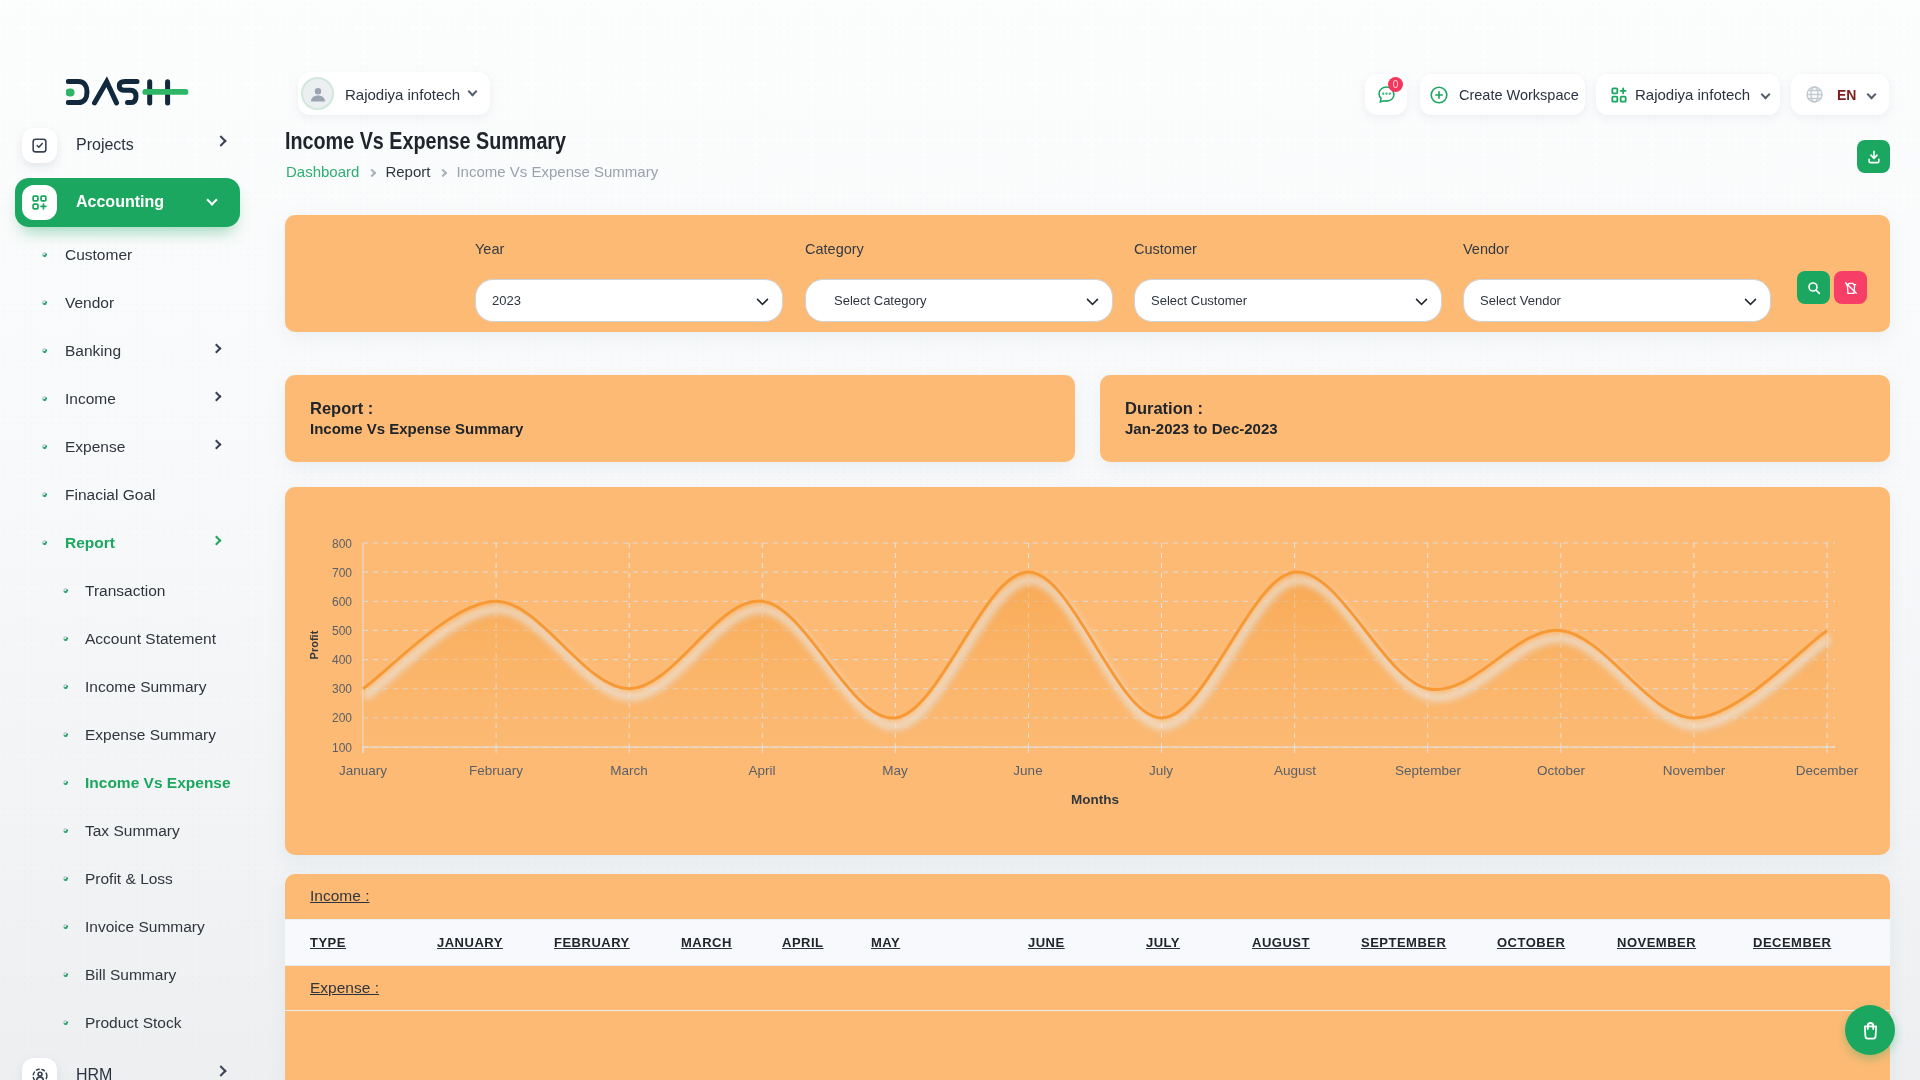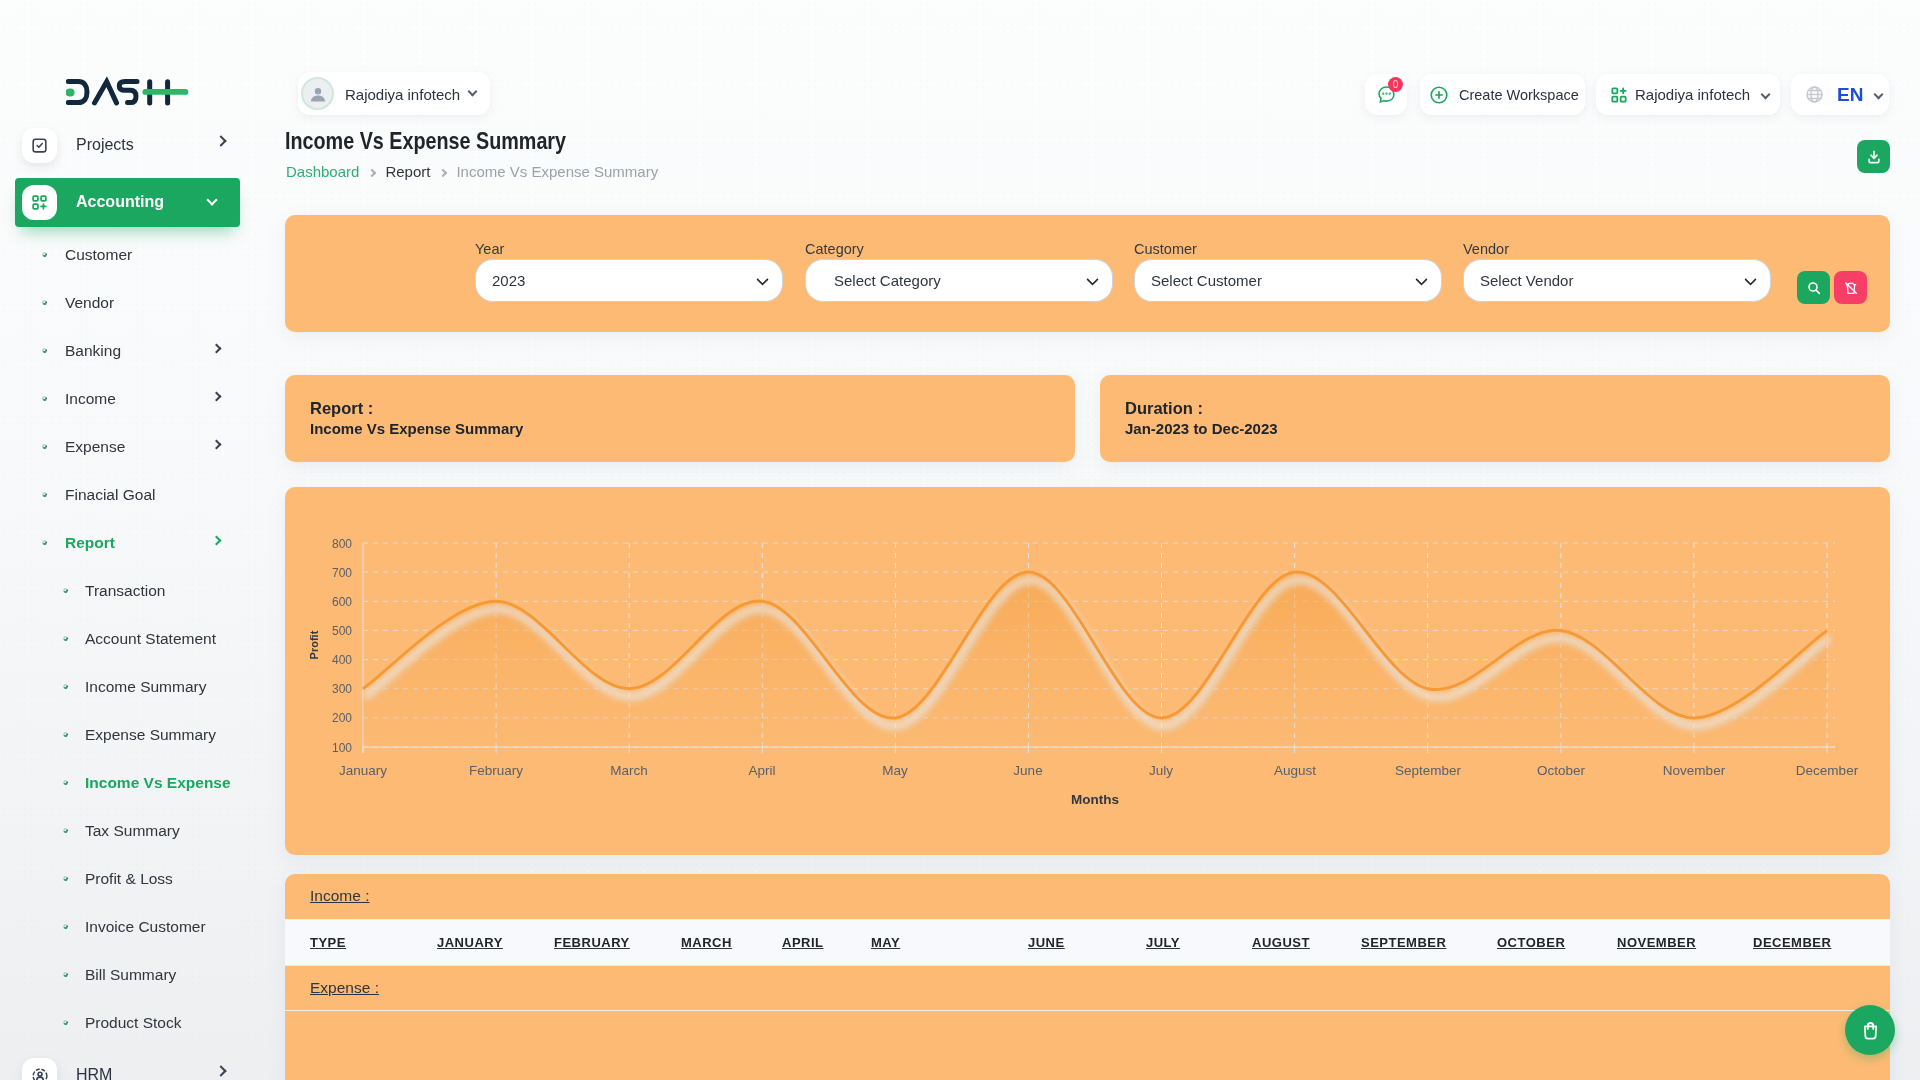--- a/index.html
+++ b/index.html
@@ -13,21 +13,21 @@
   color:#2b3240; position:relative;
 }
 .card { background:#fdba74; border-radius:10px; box-shadow:0 6px 18px rgba(169,184,200,0.16); position:absolute;text-decoration:underline; }
 
 #sidebar { position:absolute; left:0; top:0; width:255px; height:1080px; }
 .logo { position:absolute; left:66px; top:76px; }
 .snav-item { position:absolute; left:0; width:255px; height:36px; }
 .snav-icobox { position:absolute; left:22px; top:-6px; width:35px; height:35px; background:#fff; border-radius:12px; box-shadow:0 4px 10px rgba(160,170,185,0.25); display:flex; align-items:center; justify-content:center; }
 .snav-label { position:absolute; left:76px; top:2px; font-size:16px; color:#2b3240; }
 .snav-arrow { position:absolute; right:30px; top:3px; width:8px; height:8px; border-top:2px solid #3a4354; border-right:2px solid #3a4354; transform:rotate(45deg); }
-#acct-btn { position:absolute; left:15px; top:178px; width:225px; height:49px; background:#1ba75f; border-radius:4px; box-shadow:0 10px 16px -6px rgba(27,167,95,0.45); }
+#acct-btn { position:absolute; left:15px; top:178px; width:225px; height:49px; background:#1ba75f; border-radius:14px; box-shadow:0 10px 16px -6px rgba(27,167,95,0.45); }
 #acct-btn .ibox { position:absolute; left:7px; top:7px; width:35px; height:35px; background:#fff; border-radius:12px; display:flex; align-items:center; justify-content:center; }
 #acct-btn .lbl { position:absolute; left:61px; top:15px; font-size:16px; font-weight:700; color:#fff; }
 #acct-btn .chev { position:absolute; right:24px; top:18px; width:8px; height:8px; border-left:2px solid #fff; border-bottom:2px solid #fff; transform:rotate(-45deg); }
 .mi { position:absolute; left:0; width:255px; height:24px; }
 .mi .dot { position:absolute; left:42px; top:6px; width:5px; height:5px; border-radius:50%; border:2px solid #c9cfda; border-bottom-color:#22a565; border-right-color:#22a565; transform:rotate(15deg); }
 .mi .txt { position:absolute; left:65px; top:0; font-size:15.5px; color:#30353e; }
 .mi .arr { position:absolute; left:213px; top:3px; width:7px; height:7px; border-top:2px solid #3a4354; border-right:2px solid #3a4354; transform:rotate(45deg); }
 .mi.sub .dot { left:63px; }
 .mi.sub .txt { left:85px; }
 .mi.act .txt { color:#1ba75f; font-weight:700; }
@@ -35,32 +35,32 @@
 .pill { position:absolute; background:#fff; border-radius:12px; box-shadow:0 3px 10px rgba(170,180,195,0.18); display:flex; align-items:center; }
 #userpill { left:298px; top:72px; width:192px; height:43px; }
 #userpill .av { position:absolute; left:3px; top:5px; width:33px; height:33px; border-radius:50%; background:#eceff1; border:2px solid #cfe8da; overflow:hidden; box-sizing:border-box; display:flex; align-items:center; justify-content:center; }
 #userpill .nm { position:absolute; left:47px; top:14px; font-size:15px; color:#2b3240; }
 #userpill .chev { position:absolute; right:14px; top:16px; width:7px; height:7px; border-left:2px solid #555e6d; border-bottom:2px solid #555e6d; transform:rotate(-45deg); }
 .hchev { width:7px; height:7px; border-left:2px solid #555e6d; border-bottom:2px solid #555e6d; transform:rotate(-45deg); margin-left:12px; }
 #chatbox { left:1365px; top:74px; width:42px; height:41px; justify-content:center; border-radius:13px; }
 #chatbadge { position:absolute; left:1388px; top:77px; width:15px; height:15px; border-radius:50%; background:#f5365c; color:#ffd7de; font-size:10px; text-align:center; line-height:15px; z-index:3; }
 #createws { left:1420px; top:74px; width:165px; height:41px; padding-left:8px; font-size:14.5px; color:#2b3240; white-space:nowrap; }
 #wspill { left:1596px; top:74px; width:184px; height:41px; padding-left:13px; font-size:15px; color:#2b3240; white-space:nowrap; }
-#enpill { left:1791px; top:74px; width:98px; height:41px; padding-left:13px; font-size:19px; color:#1d4ed8; font-weight:700; }
+#enpill { left:1791px; top:74px; width:98px; height:41px; padding-left:13px; font-size:14px; color:#7f1d1d; font-weight:700; }
 
 #ptitle { position:absolute; left:285px; top:127px; font-size:24px; font-weight:700; color:#20252c; transform:scaleX(0.823); transform-origin:left center; white-space:nowrap; }
 #bcrumb { position:absolute; left:286px; top:163px; font-size:15px; color:#9aa2ad; }
 #bcrumb .g { color:#2fae74; }
 #bcrumb .d { color:#30353e; }
 #bcrumb .sep { display:inline-block; width:6px; height:6px; border-top:2px solid #aab1bb; border-right:2px solid #aab1bb; transform:rotate(45deg); margin:1px 10px; }
 #dlbtn { position:absolute; left:1857px; top:140px; width:33px; height:33px; background:#1ba75f; border-radius:8px; display:flex; align-items:center; justify-content:center; }
 
 #fcard { left:285px; top:215px; width:1605px; height:117px; }
 .flabel { position:absolute; top:26px; font-size:14.5px; color:#333a44; }
-.fsel { position:absolute; top:44px; height:43px; border:1px solid #ced3da; border-radius:18px; background:#fff; font-size:15px; color:#2f3640; display:flex; align-items:center; padding-left:16px; }
+.fsel { position:absolute; top:64px; height:43px; border:1px solid #ced3da; border-radius:18px; background:#fff; font-size:13px; color:#2f3640; display:flex; align-items:center; padding-left:16px; }
 .fsel .sc { position:absolute; right:15px; top:15px; width:9px; height:9px; border-left:2.4px solid #23282f; border-bottom:2.4px solid #23282f; transform:rotate(-45deg); border-radius:1px; }
 #fbtn1 { position:absolute; left:1512px; top:56px; width:33px; height:33px; background:#1ba75f; border-radius:8px; display:flex; align-items:center; justify-content:center; }
 #fbtn2 { position:absolute; left:1549px; top:56px; width:33px; height:33px; background:#f73e66; border-radius:8px; display:flex; align-items:center; justify-content:center; }
 
 #rcard { left:285px; top:375px; width:790px; height:87px; }
 #dcard { left:1100px; top:375px; width:790px; height:87px; }
 .ctit { position:absolute; left:25px; top:24px; font-size:16.5px; font-weight:700; color:#20252c; }
 .csub { position:absolute; left:25px; top:45px; font-size:15px; font-weight:700; color:#20252c; }
 
 #chcard { left:285px; top:487px; width:1605px; height:368px; }
@@ -165,21 +165,21 @@
   <div class="mi sub" style="top:822px;">
       <div class="dot"></div>
       <div class="txt">Tax Summary</div>
     </div>
   <div class="mi sub" style="top:870px;">
       <div class="dot"></div>
       <div class="txt">Profit &amp; Loss</div>
     </div>
   <div class="mi sub" style="top:918px;">
       <div class="dot"></div>
-      <div class="txt">Invoice Customer</div>
+      <div class="txt">Invoice Summary</div>
     </div>
   <div class="mi sub" style="top:966px;">
       <div class="dot"></div>
       <div class="txt">Bill Summary</div>
     </div>
   <div class="mi sub" style="top:1014px;">
       <div class="dot"></div>
       <div class="txt">Product Stock</div>
     </div>
   <div class="snav-item" style="top:1064px;">

